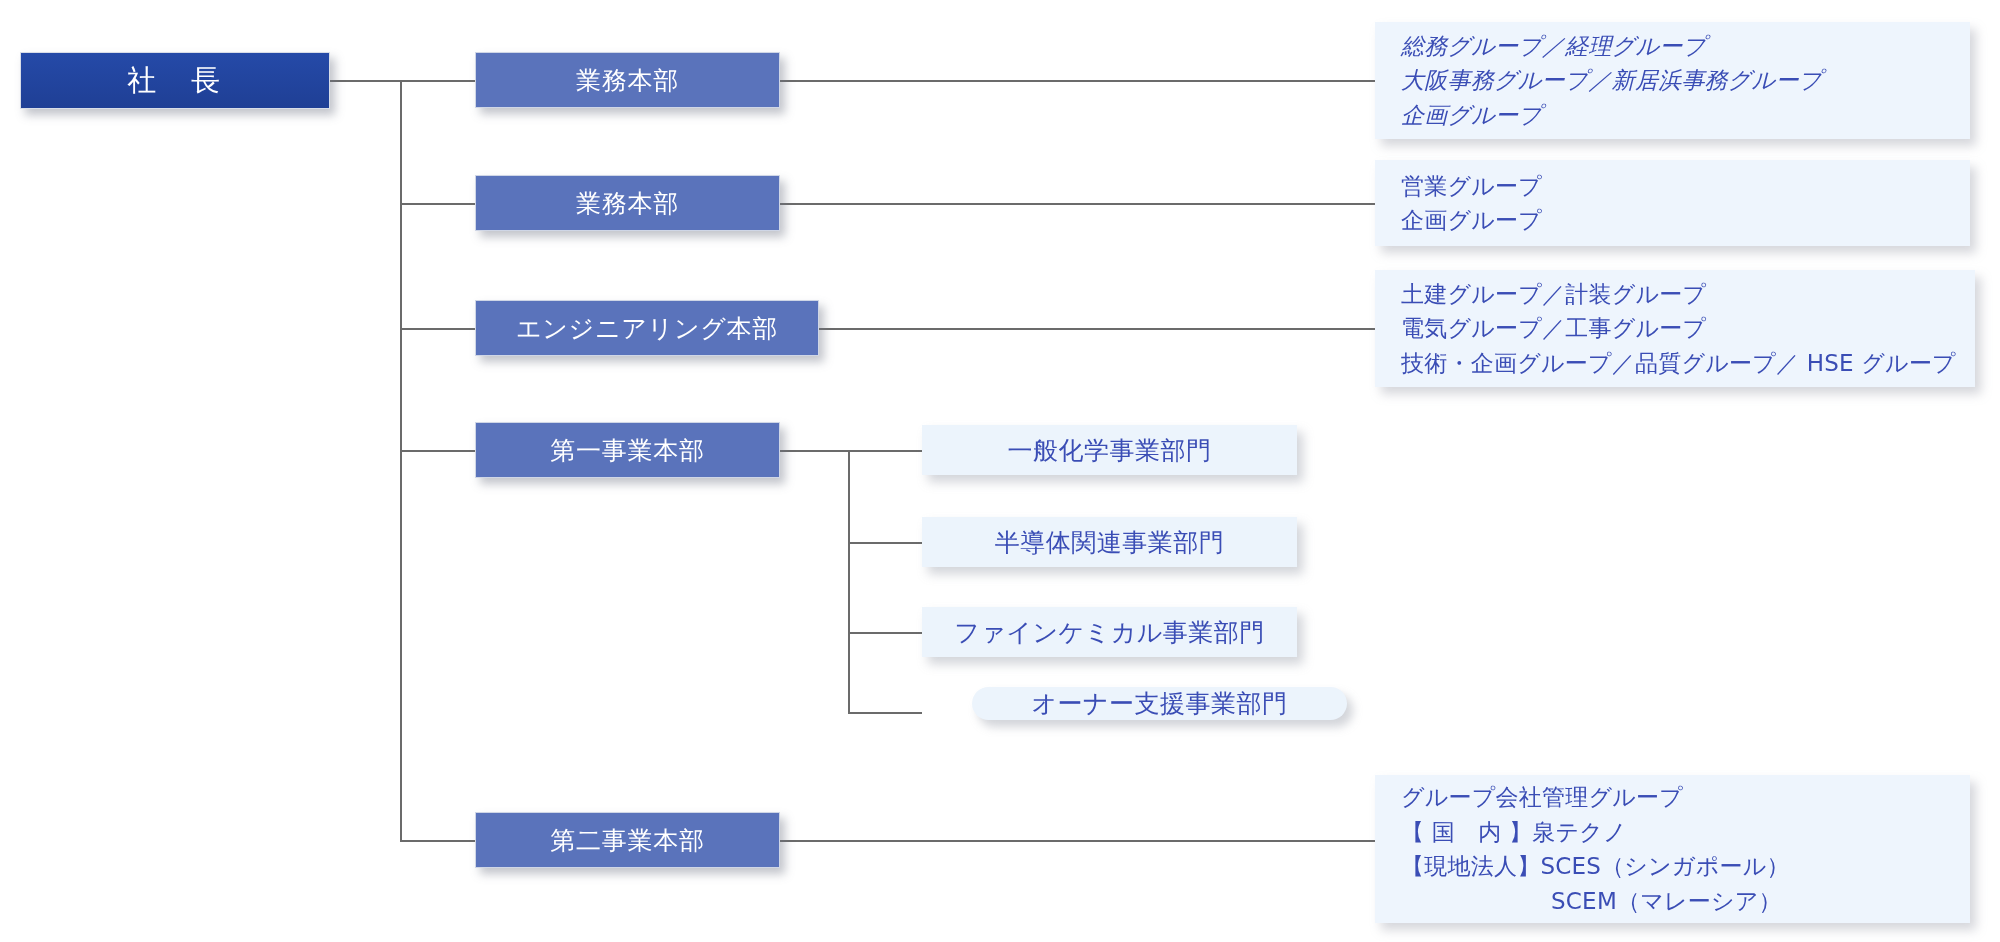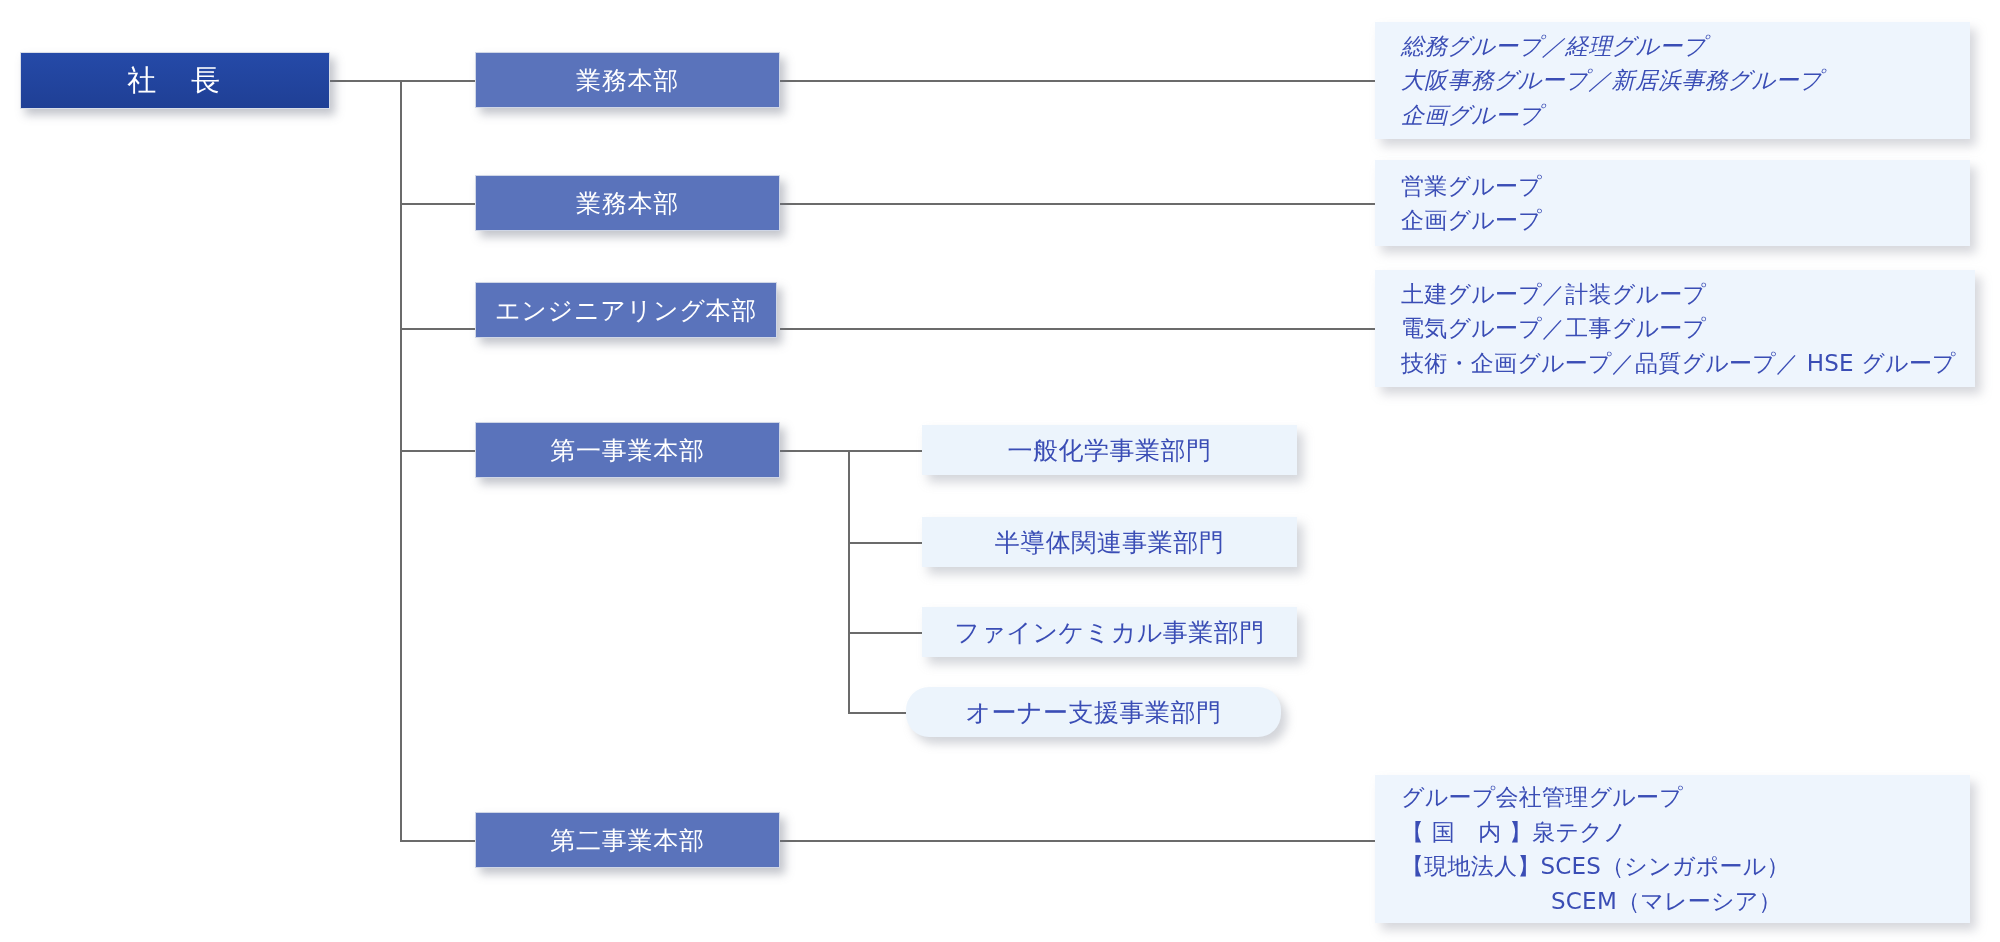--- a/index.html
+++ b/index.html
@@ -88,33 +88,33 @@
   <div class="line h" style="left:848px;top:542px;width:74px;"></div>
   <div class="line h" style="left:848px;top:632px;width:74px;"></div>
   <div class="line h" style="left:848px;top:712px;width:74px;"></div>
 
   <div class="box box-president" style="left:20px;top:52px;width:310px;height:57px;">社　長</div>
 
   <div class="box box-dept" style="left:475px;top:52px;width:305px;height:56px;">業務本部</div>
 
   <div class="box box-dept" style="left:475px;top:175px;width:305px;height:56px;">業務本部</div>
 
-  <div class="box box-dept" style="left:475px;top:282px;width:302px;height:56px;">エンジニアリング本部</div>
+  <div class="box box-dept" style="left:475px;top:300px;width:344px;height:56px;">エンジニアリング本部</div>
 
   <div class="box box-dept" style="left:475px;top:812px;width:305px;height:56px;">第二事業本部</div>
 
   <div class="box box-dept" style="left:475px;top:422px;width:305px;height:56px;">第一事業本部</div>
 
   <div class="box box-unit" style="left:922px;top:425px;width:375px;height:50px;">一般化学事業部門</div>
 
   <div class="box box-unit" style="left:922px;top:517px;width:375px;height:50px;">半導体関連事業部門</div>
 
   <div class="box box-unit" style="left:922px;top:607px;width:375px;height:50px;">ファインケミカル事業部門</div>
 
-  <div class="box box-unit" style="left:906px;top:687px;width:375px;height:50px;border-radius:23px;">オーナー支援事業部門</div>
+  <div class="box box-unit" style="left:972px;top:687px;width:375px;height:33px;border-radius:23px;">オーナー支援事業部門</div>
 
   <div class="panel" style="left:1375px;top:22px;width:595px;height:117px;font-style:italic;">
     <div class="pl">総務グループ／経理グループ</div>
     <div class="pl">大阪事務グループ／新居浜事務グループ</div>
     <div class="pl">企画グループ</div>
   </div>
 
   <div class="panel" style="left:1375px;top:160px;width:595px;height:86px;">
     <div class="pl">営業グループ</div>
     <div class="pl">企画グループ</div>

